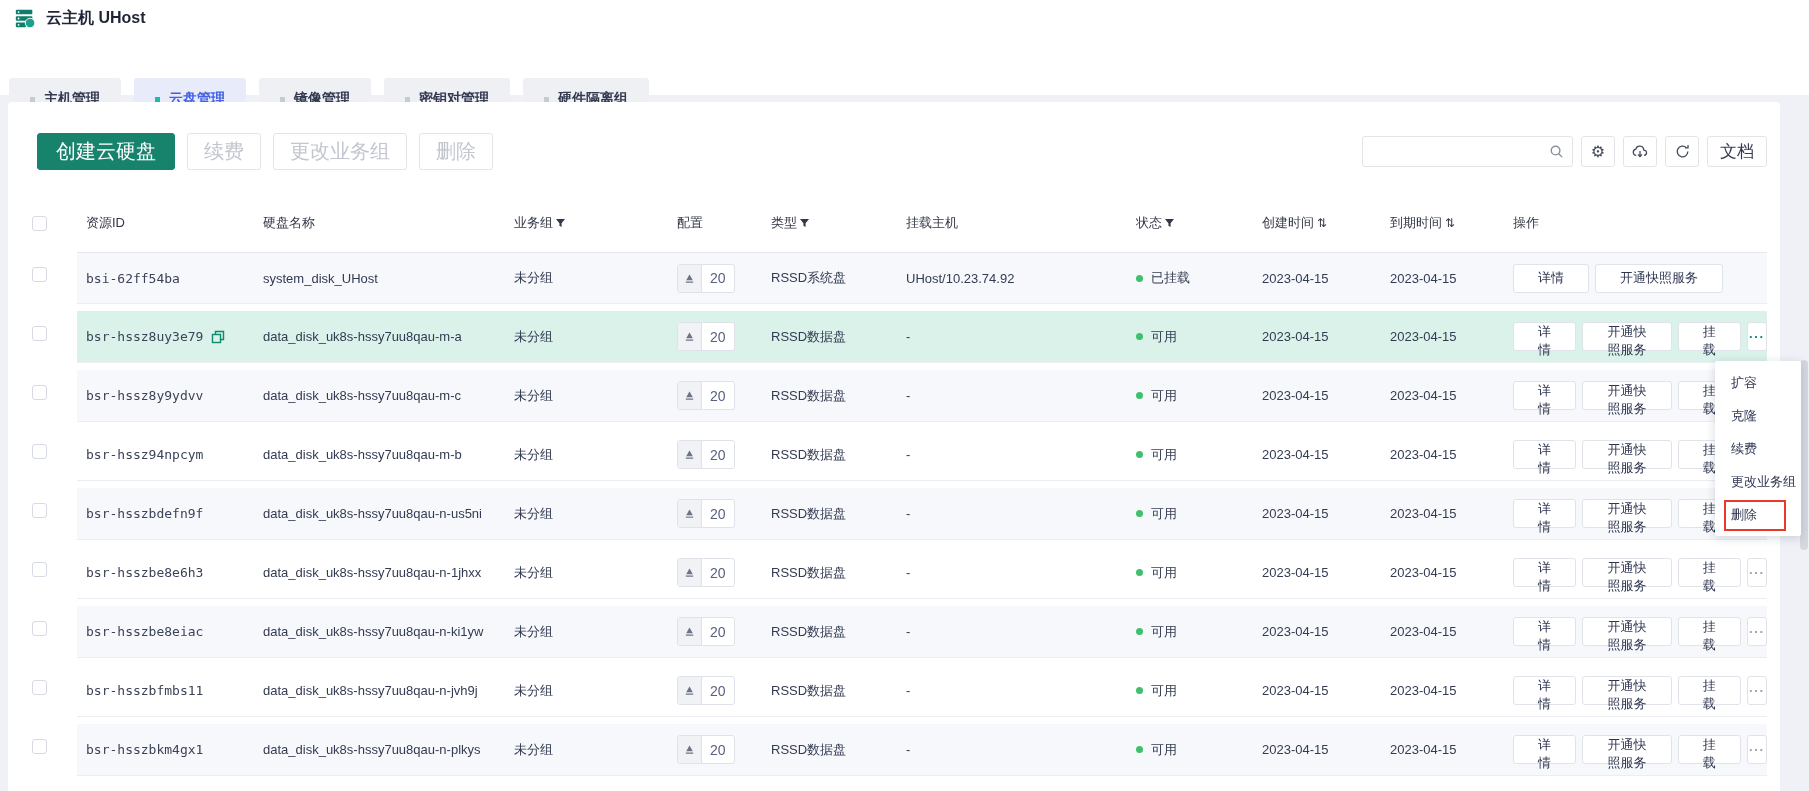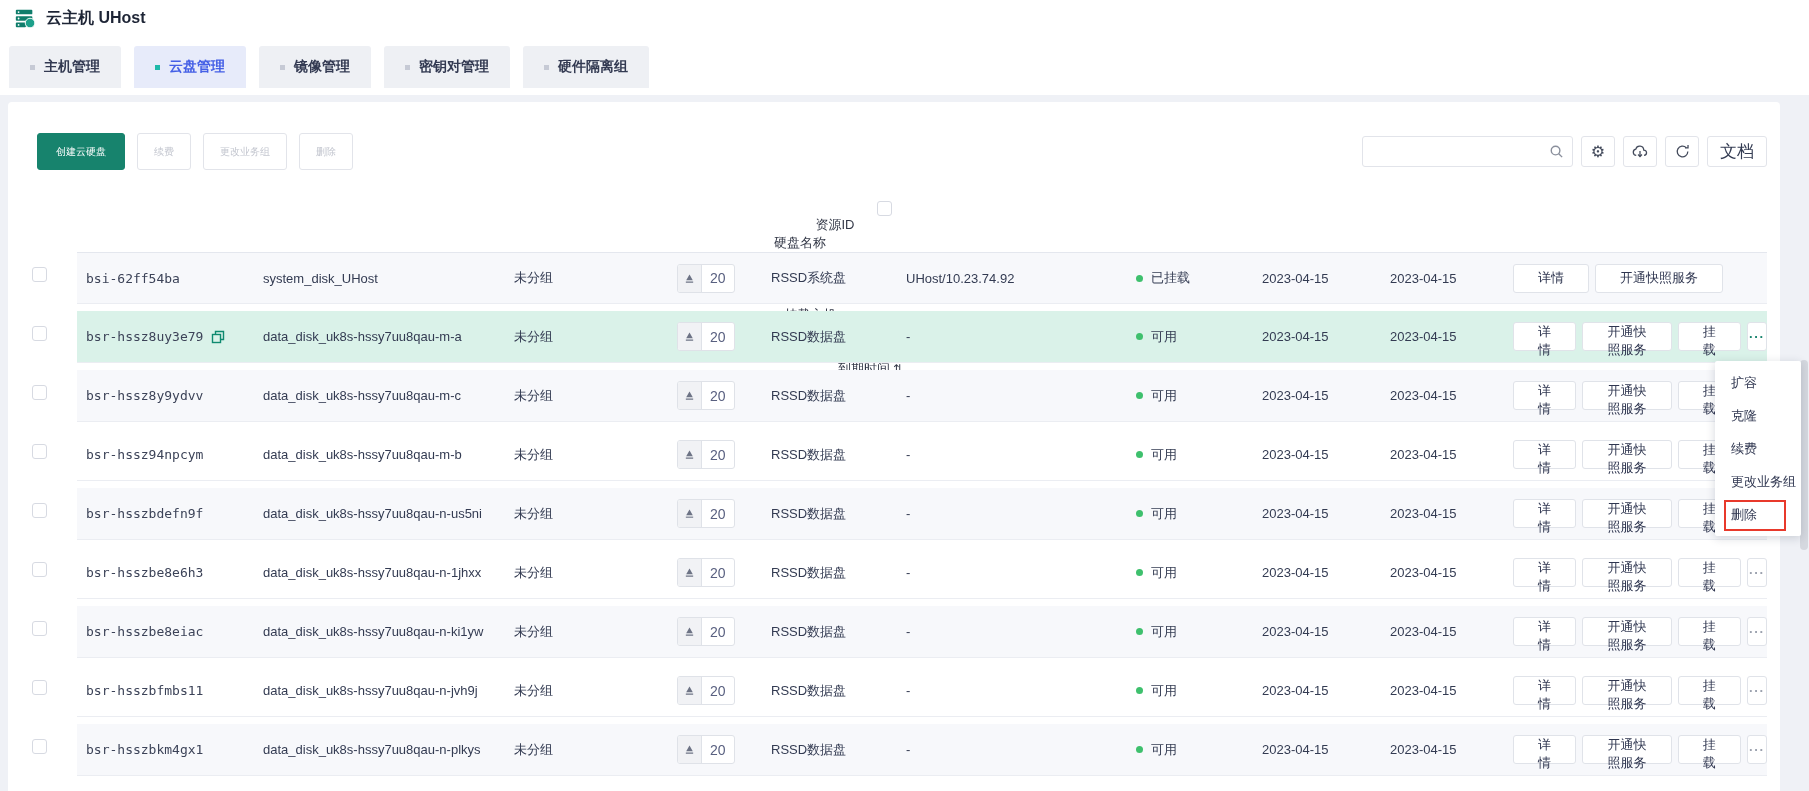--- a/index.html
+++ b/index.html
@@ -7,44 +7,44 @@
     font-family:"Liberation Sans","DejaVu Sans",sans-serif; background:#eff1f6; color:#333b52; }
 
   
   .header-band { position:absolute; top:0; left:0; width:1809px; height:95px; background:#fff; }
   .app-title-row { position:absolute; top:7px; left:14px; display:flex; align-items:center; gap:10px; }
   .app-logo { width:22px; height:22px; display:block; }
   .app-title { font-size:16px; font-weight:bold; color:#1d2435; }
 
   .tabs { position:absolute; top:46px; left:9px; display:flex; gap:13px; }
   .tab { height:42px; display:flex; align-items:center; padding:0 21px; background:#eef0f4;
-         border-radius:3px 3px 0 0; font-size:14px; font-weight:600; color:#333a52; cursor:pointer; }
+         border-radius:3px 3px 0 0; font-size:14px; font-weight:600; color:#333a52; cursor:pointer;margin-top:32px; }
   .tab .tab-marker { width:5px; height:5px; background:#c6cad5; margin-right:9px; }
   .tab.active { background:#e7ebfa; color:#4560e6; }
   .tab.active .tab-marker { background:#1fb9aa; }
 
   
   .panel { position:absolute; top:102px; left:8px; width:1772px; height:689px; background:#fff; border-radius:4px 4px 0 0; }
 
   
   .toolbar { position:absolute; top:31px; left:29px; right:13px; display:flex; justify-content:space-between; align-items:center; }
   .toolbar-left { display:flex; gap:12px; }
-  .btn { height:37px; border-radius:3px; font-size:10px; cursor:pointer; background:#fff; border:1px solid #e2e4ea; color:#333b52; padding:0 16px; font-family:inherit; }
+  .btn { height:37px; border-radius:3px; font-size:20px; cursor:pointer; background:#fff; border:1px solid #e2e4ea; color:#333b52; padding:0 16px; font-family:inherit; }
   .btn.primary { background:#17836d; border:1px solid #17836d; color:#fff; padding:0 18px; }
   .btn.disabled { color:#c3c6cf; cursor:default; }
   .toolbar-right { display:flex; gap:8px; align-items:center; }
   .search-box { position:relative; width:211px; height:31px; }
   .search-box input { width:100%; height:100%; border:1px solid #e2e4ea; border-radius:3px; padding:0 30px 0 10px; font-size:13px; outline:none; font-family:inherit; }
   .search-box svg { position:absolute; right:9px; top:8px; }
   .icon-btn { width:34px; height:31px; background:#fff; border:1px solid #e2e4ea; border-radius:3px; display:flex; align-items:center; justify-content:center; cursor:pointer; color:#444b5c; font-size:16px; }
   .btn.docs { height:31px; padding:0 12px; font-size:17px; }
 
   
   .table { position:absolute; top:99px; left:24px; width:1735px; font-size:13px; }
-  .hrow { display:flex; height:44px; align-items:center; color:#333847;flex-direction:column; }
+  .hrow { display:flex; height:44px; align-items:center; color:#333847; }
   .cell { flex:none; display:flex; align-items:center; }
   .col-check  { width:45px; }
   .col-id     { width:186px; padding-left:9px; }
   .col-name   { width:251px; }
   .col-group  { width:145px; }
   .col-config { width:112px; padding-left:18px; }
   .col-type   { width:135px; }
   .col-host   { width:230px; }
   .col-status { width:126px; }
   .col-created{ width:128px; }

